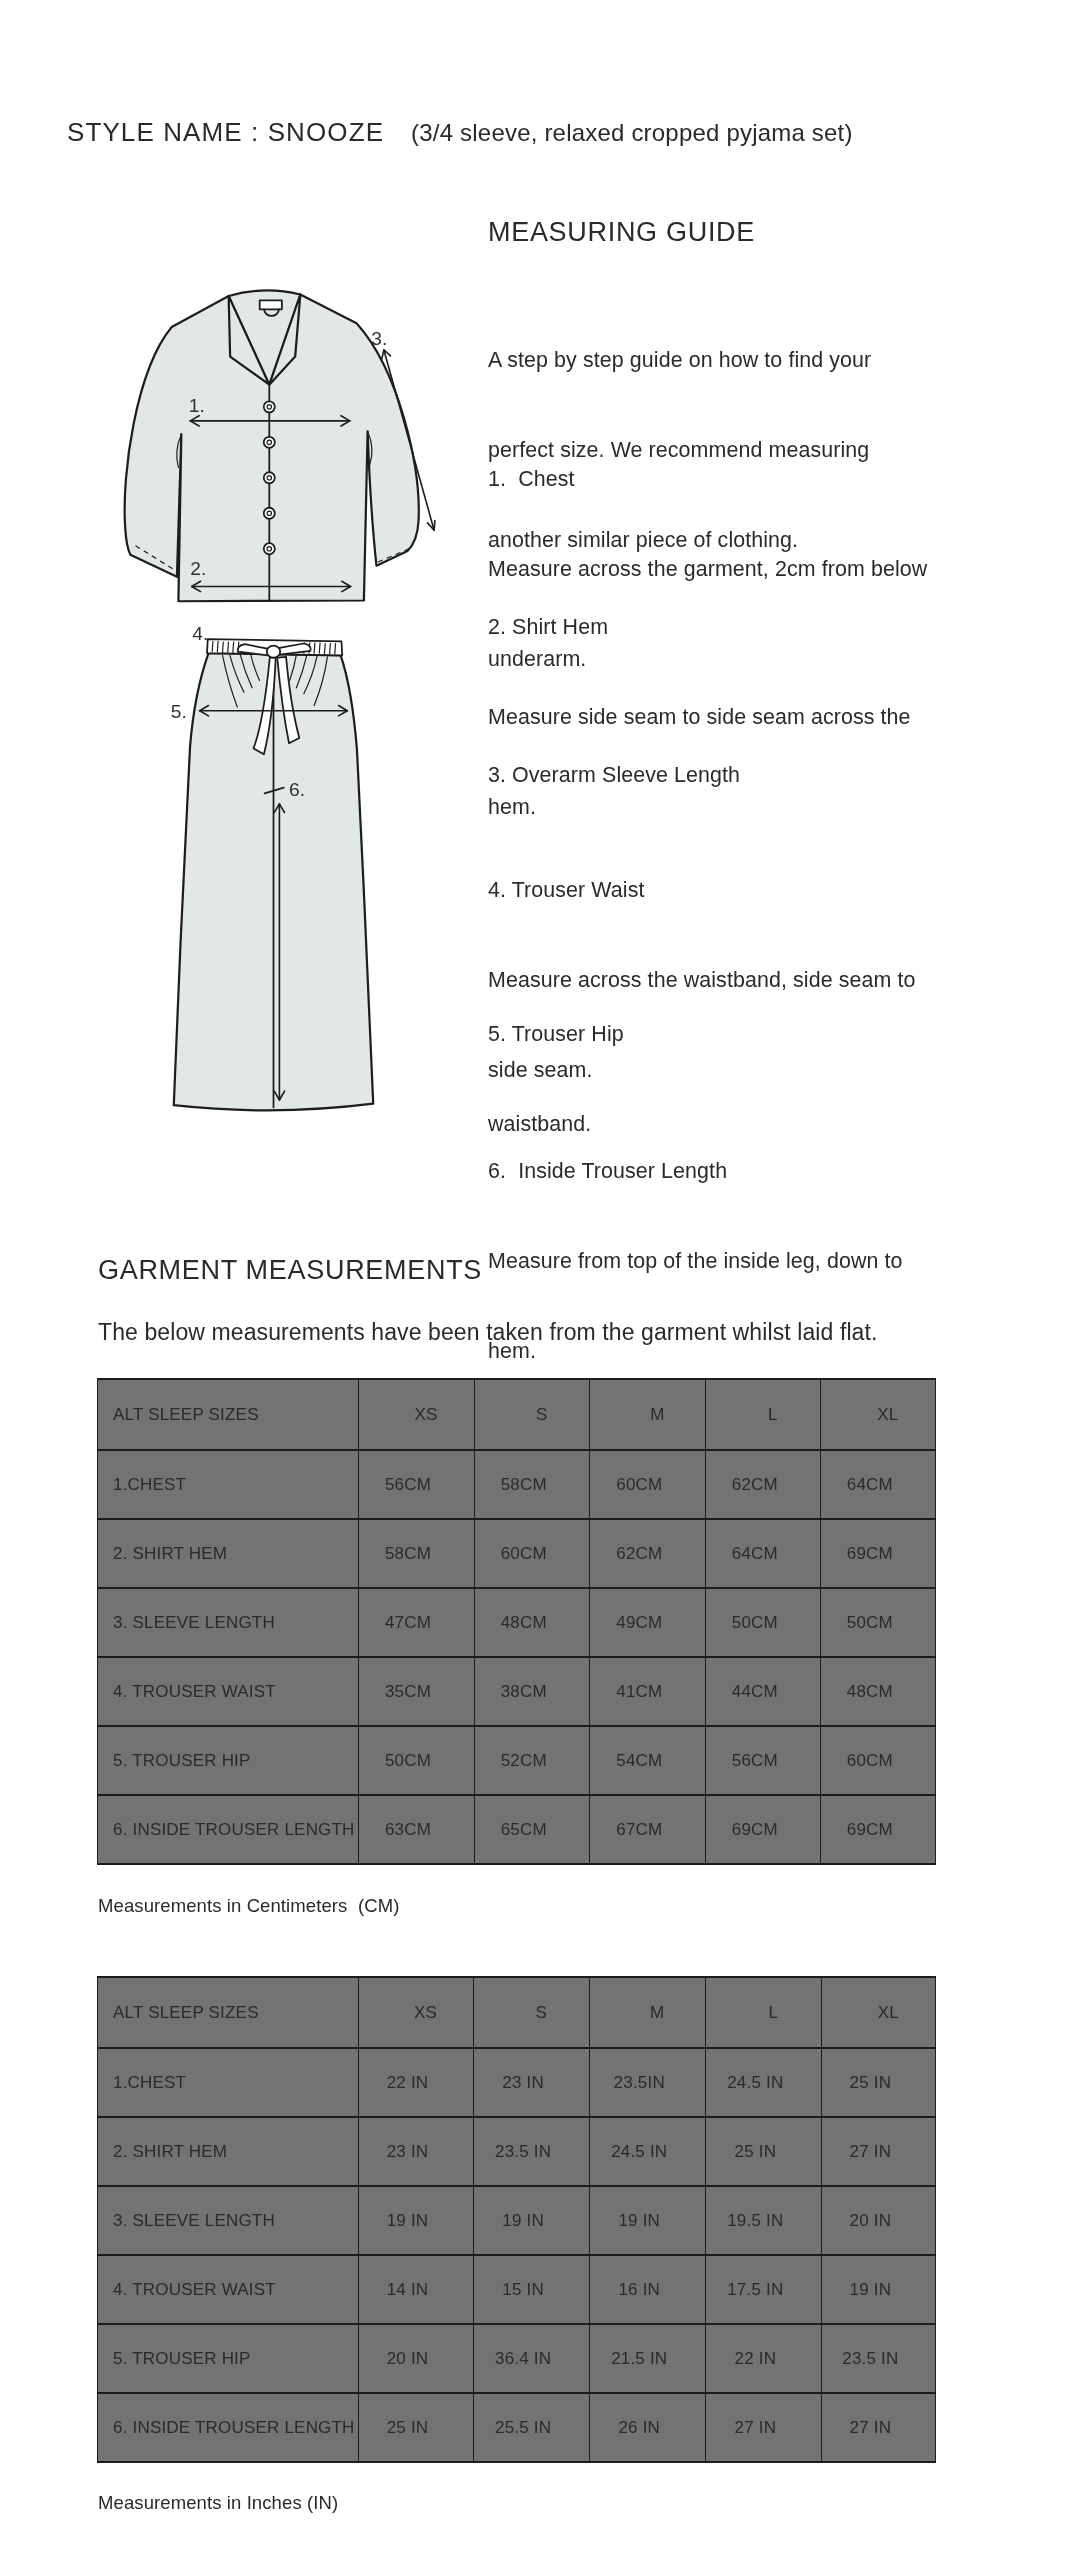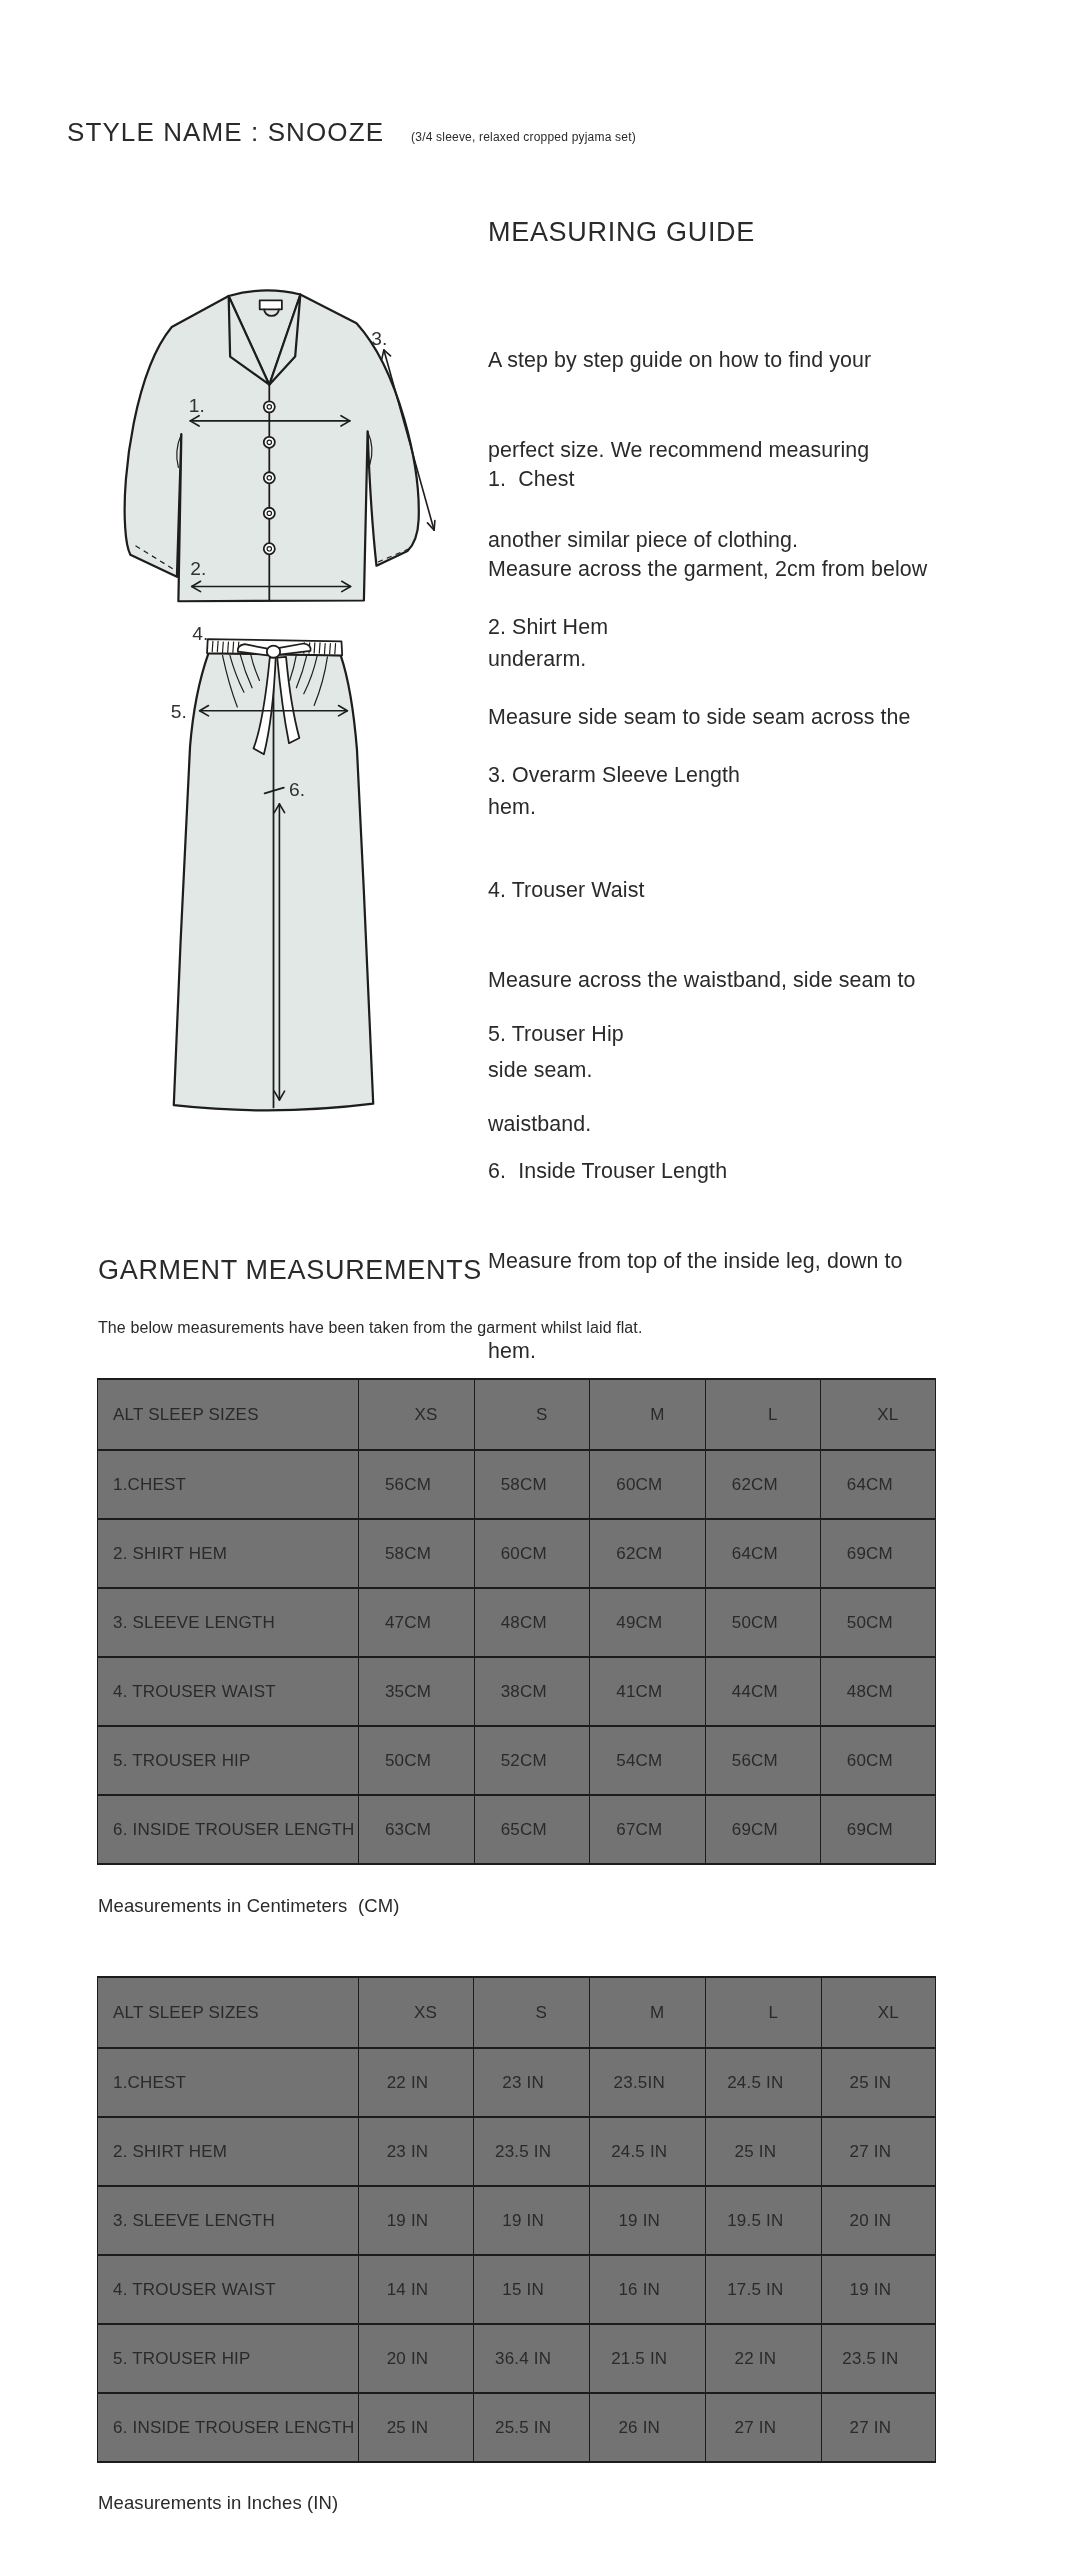--- a/index.html
+++ b/index.html
@@ -3,24 +3,24 @@
 <meta charset="utf-8">
 <style>
   html,body{margin:0;padding:0;background:#fff;}
   .page{
     position:relative;width:936px;height:2576px;background:#ffffff;
     font-family:"Liberation Sans","DejaVu Sans",sans-serif;
     color:#2a2a2a;font-weight:300;overflow:hidden;
   }
   .h1{position:absolute;left:67px;top:117px;display:flex;align-items:baseline;gap:27px;white-space:pre;}
   .h1 .main{font-size:26px;letter-spacing:1.1px;}
-  .h1 .note{font-size:12px;letter-spacing:0.2px;}
+  .h1 .note{font-size:24px;letter-spacing:0.2px;}
   .h2{position:absolute;font-size:27px;letter-spacing:0.7px;white-space:pre;}
   .txtblock{position:absolute;left:488px;font-size:21.4px;line-height:30px;letter-spacing:0.1px;white-space:pre;}
-  .sub{position:absolute;left:98px;font-size:16px;letter-spacing:0.1px;white-space:pre;}
+  .sub{position:absolute;left:98px;font-size:23px;letter-spacing:0.1px;white-space:pre;}
   .cap{position:absolute;left:98px;font-size:18.5px;letter-spacing:0.1px;white-space:pre;}
   table.meas{position:absolute;left:97px;border-collapse:collapse;table-layout:fixed;background:#737373;}
   table.meas th,table.meas td{
     border:1.5px solid #1c1c1c;border-top-width:2.2px;border-bottom-width:2.2px;
     font-size:17px;font-weight:300;letter-spacing:0.2px;color:#2a2a2a;
     text-align:center;padding:0 16.3px 0 0;vertical-align:middle;white-space:pre;
   }
   table.meas th{font-weight:300;padding-left:36px;}
   table.meas .lbl{text-align:left;padding:0 3px 0 15px;}
   table.meas thead tr{height:71px;}

